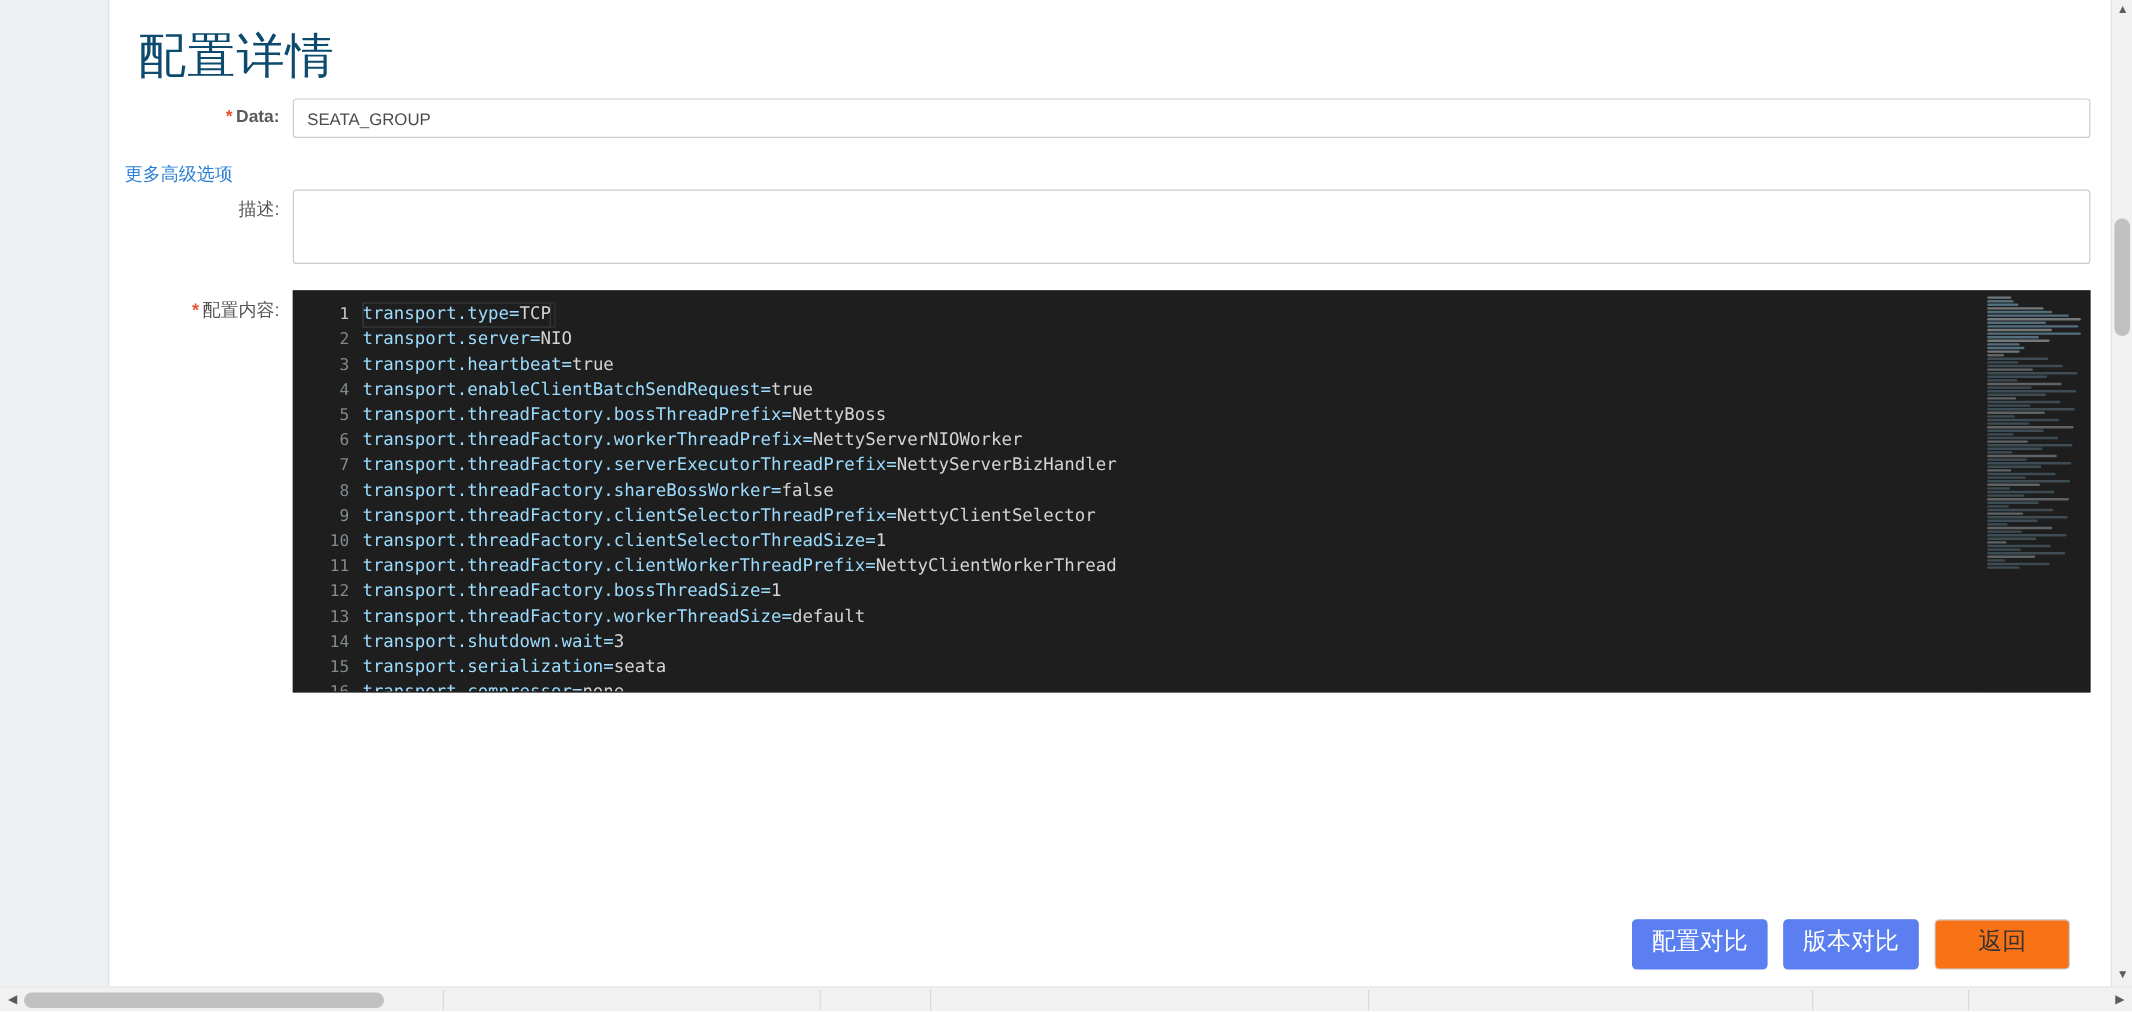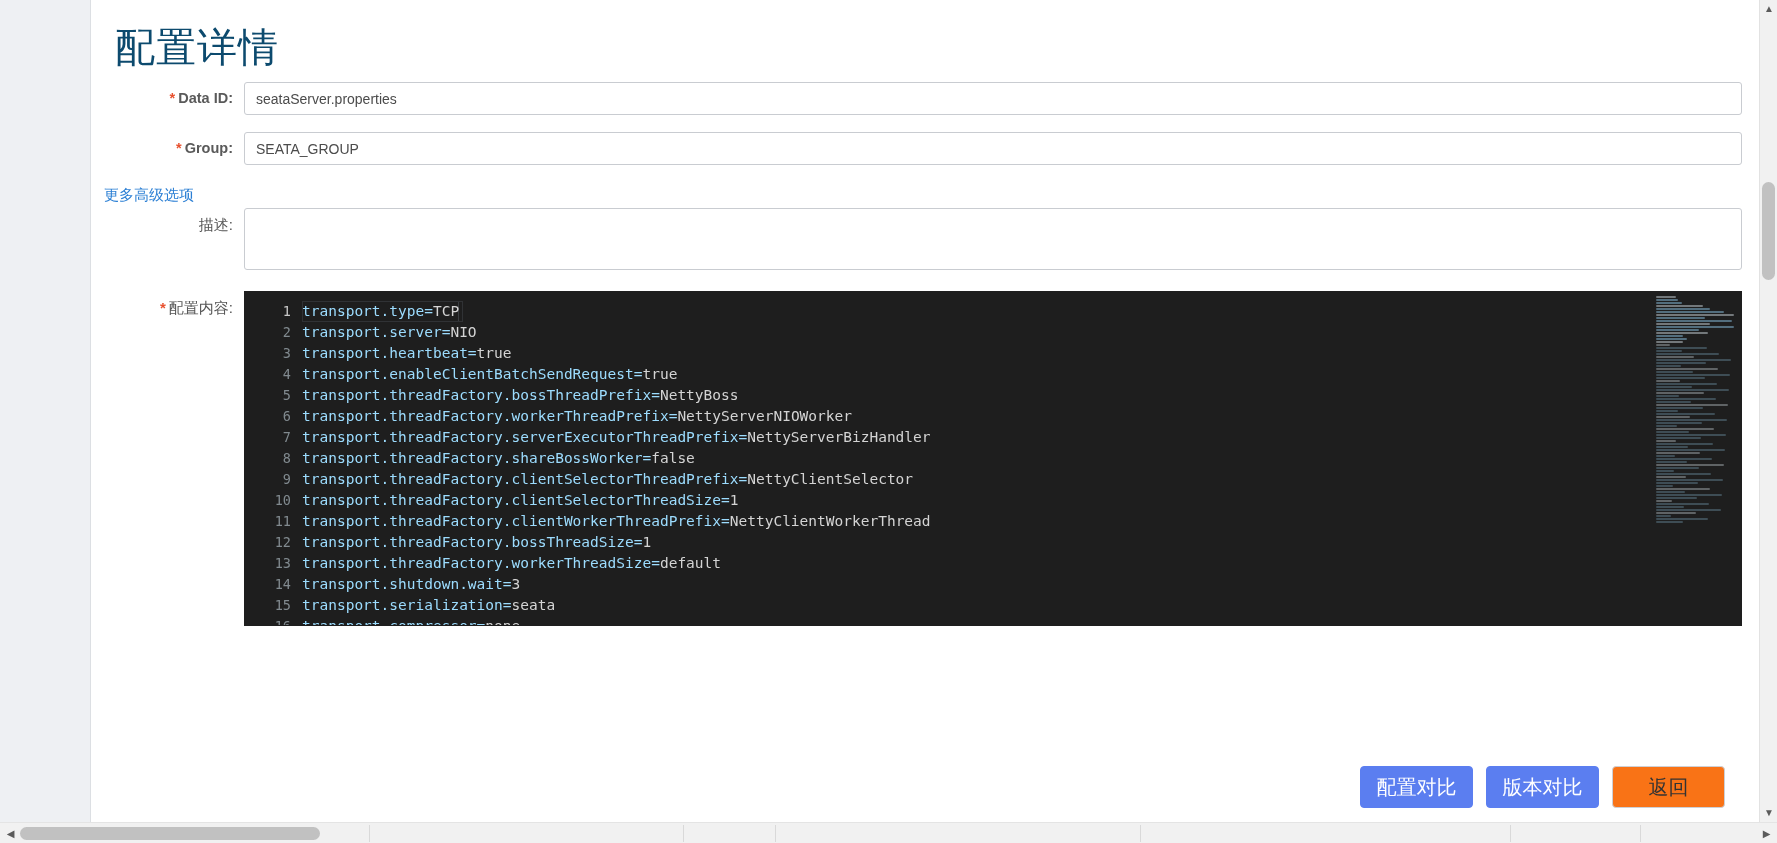--- a/index.html
+++ b/index.html
@@ -185,21 +185,21 @@
   .btn {
     min-width: 113px;
     height: 42px;
     border-radius: 4px;
     font-size: 20px;
     line-height: 40px;
     text-align: center;
     cursor: pointer;
     border: 1px solid transparent;
     padding: 0 14px;
-    font-family: Liberation Serif, serif;
+    font-family: Liberation Mono, monospace;
   }
   .btn-primary {
     background: #5b7ef0;
     color: #ffffff;
     border-color: #5b7ef0;
   }
   .btn-default {
     background: #f97316;
     color: #333333;
     border: 1px solid #cdd0d6;
@@ -265,32 +265,24 @@
 <div id="app">
 
   <div class="left-gutter"></div>
 
   <div class="page">
 
     <h1 class="page-title">配置详情</h1>
 
     <div class="form">
 
+
       <div class="form-row">
         <div class="form-label">
-          <span class="req">*</span><span>Data ID:</span>
-        </div>
-        <div class="form-control">
-          <input class="text-input" type="text" readonly="" value="seataServer.properties" style="">
-        </div>
-      </div>
-
-      <div class="form-row">
-        <div class="form-label">
-          <span class="req">*</span><span>Group:</span>
+          <span class="req">*</span><span>Data:</span>
         </div>
         <div class="form-control">
           <input class="text-input" type="text" readonly="" value="SEATA_GROUP" style="">
         </div>
       </div>
 
       <div class="adv-link-row">
         <a class="adv-link">更多高级选项</a>
       </div>
 

